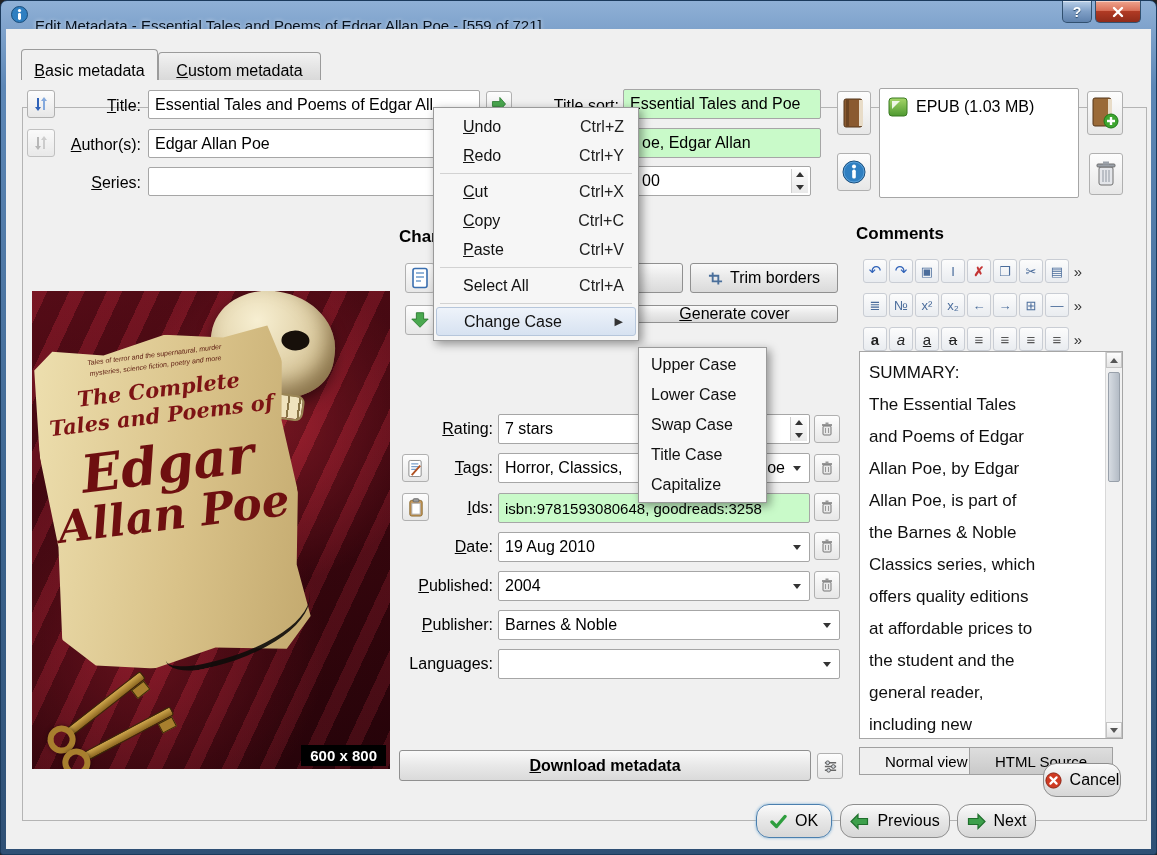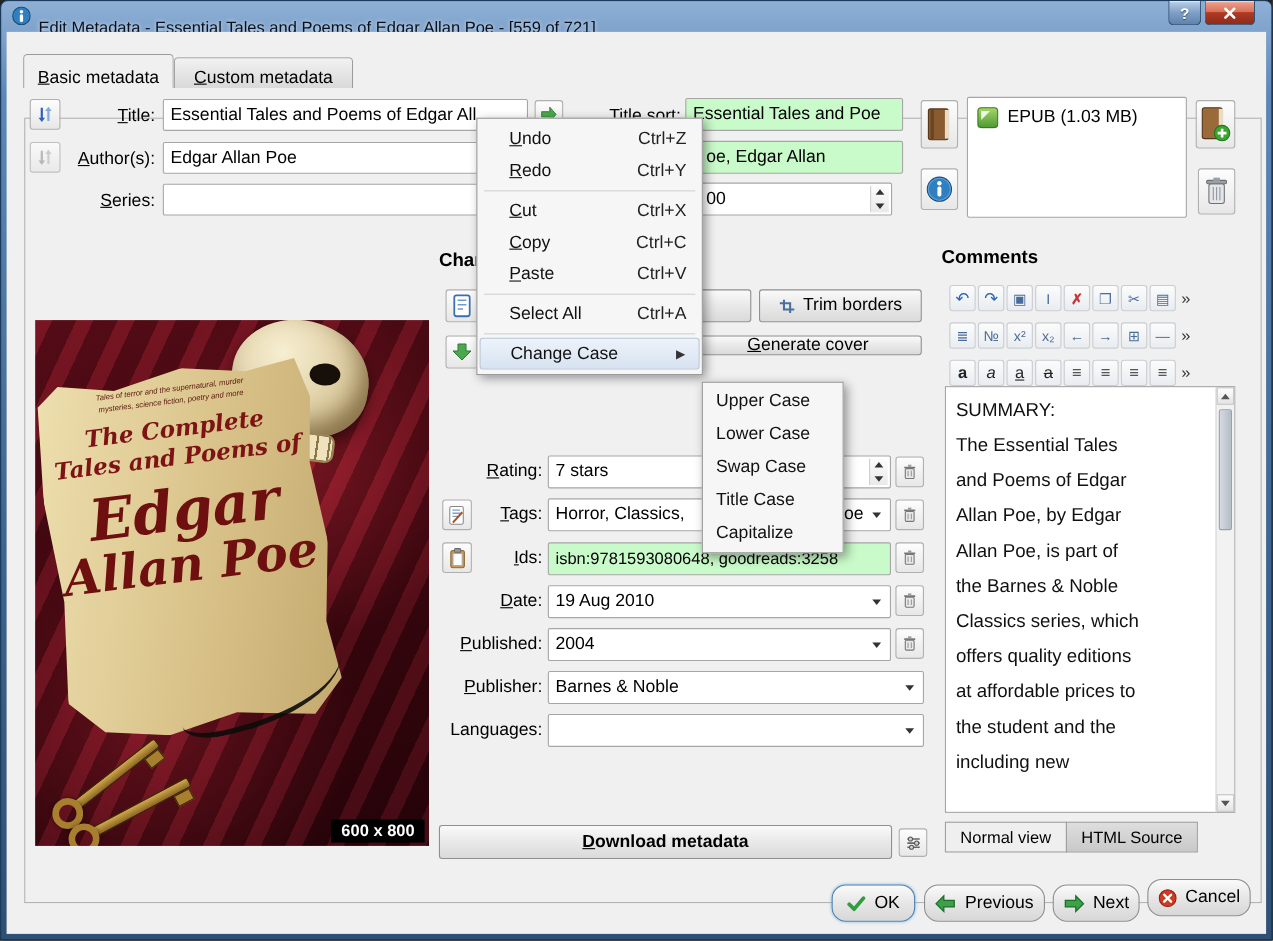--- a/index.html
+++ b/index.html
@@ -101,21 +101,21 @@
   [data-name="strikethrough-icon"]{text-decoration:line-through;color:#222;font-size:15px}
   [data-name^="align-"]{color:#555;font-size:15px}
   .cbox{position:absolute;left:858px;top:358px;width:264px;height:388px;background:#fff;border:1px solid #a6a6a6}
   .ctext{position:absolute;left:1px;top:0;right:18px;bottom:1px;overflow:hidden;padding:5px 8px}
   .cline{font-size:17px;line-height:32px;color:#101010;white-space:nowrap}
   .vscroll{position:absolute;right:0;top:0;bottom:0;width:17px;background:#f2f2f2;border-left:1px solid #d8d8d8}
   .sarr{position:absolute;left:0;width:16px;height:16px;background:linear-gradient(#fdfdfd,#e4e4e4);
         border:1px solid #c4c4c4;display:flex;align-items:center;justify-content:center}
   .sthumb{position:absolute;left:2px;top:20px;width:12px;height:110px;border:1px solid #98a0aa;border-radius:2px;
           background:linear-gradient(90deg,#d6dbe1,#b4bcc6)}
-  .vtab{position:absolute;height:28px;border:1px solid #a0a0a0;display:flex;align-items:center;padding:0 13px;font-size:15px;color:#000}
+  .vtab{position:absolute;height:28px;border:1px solid #a0a0a0;display:flex;align-items:center;padding:0 25px;font-size:15px;color:#000}
   .vtab.on{background:#efefef}
   .vtab.off{background:linear-gradient(#dedede,#c9c9c9)}
   
   .fbtn{position:absolute;height:34px;display:flex;align-items:center;justify-content:center;gap:8px;
         background:linear-gradient(#fafafa,#e7e7e7 48%,#d7d7d7);border:1px solid #8e8e8e;border-radius:13px;font-size:16px}
   .fbtn.def{border-color:#4a7fae;box-shadow:0 0 3px #7ab0d8}
 </style>
 </head>
 <body>
 
@@ -439,20 +439,21 @@
           <div class="cline" data-name="comment-line">SUMMARY:</div>
           <div class="cline" data-name="comment-line">The Essential Tales</div>
           <div class="cline" data-name="comment-line">and Poems of Edgar</div>
           <div class="cline" data-name="comment-line">Allan Poe, by Edgar</div>
           <div class="cline" data-name="comment-line">Allan Poe, is part of</div>
           <div class="cline" data-name="comment-line">the Barnes &amp; Noble</div>
           <div class="cline" data-name="comment-line">Classics series, which</div>
           <div class="cline" data-name="comment-line">offers quality editions</div>
           <div class="cline" data-name="comment-line">at affordable prices to</div>
           <div class="cline" data-name="comment-line">the student and the</div>
+          <div class="cline" data-name="comment-line">general reader,</div>
           <div class="cline" data-name="comment-line">including new</div>
         </div>
       <div class="vscroll" data-name="comments-scrollbar">
         <span class="sarr" style="top:0" data-name="scroll-up-button">
             <span class="tri-up" style="border-bottom-color:#555"></span>
           </span>
         <span class="sthumb" data-name="scrollbar-thumb"></span>
         <span class="sarr" style="bottom:0" data-name="scroll-down-button">
             <span class="tri-down" style="border-top-color:#555"></span>
           </span>
@@ -476,21 +477,21 @@
           <polygon points="8,1.5 8,5.5 17.5,5.5 17.5,11.5 8,11.5 8,15.5 1,8.5" fill="#3da04b" stroke="#1f6f2c" stroke-width="1.2"></polygon>
         </svg>
       <span>Previous</span>
     </div>
     <div class="fbtn" style="left:951px;top:775px;width:79px" data-name="next-button">
       <svg data-name="right-arrow-icon" width="19" height="17" viewBox="0 0 19 17">
           <polygon points="11,1.5 11,5.5 1.5,5.5 1.5,11.5 11,11.5 11,15.5 18,8.5" fill="#3da04b" stroke="#1f6f2c" stroke-width="1.2"></polygon>
         </svg>
       <span>Next</span>
     </div>
-    <div class="fbtn" style="left:1037px;top:770px;width:94px" data-name="cancel-button">
+    <div class="fbtn" style="left:1037px;top:734px;width:78px" data-name="cancel-button">
       <svg data-name="cancel-icon" width="17" height="17" viewBox="0 0 17 17">
           <circle cx="8.5" cy="8.5" r="7.6" fill="#cf3a22" stroke="#8f2414"></circle>
           <path d="M5.4 5.4 L11.6 11.6 M11.6 5.4 L5.4 11.6" stroke="#fff" stroke-width="2.2" stroke-linecap="round"></path>
         </svg>
       <span>Cancel</span>
     </div>
 
   </div>
 
   <div class="cmenu" data-name="context-menu">

